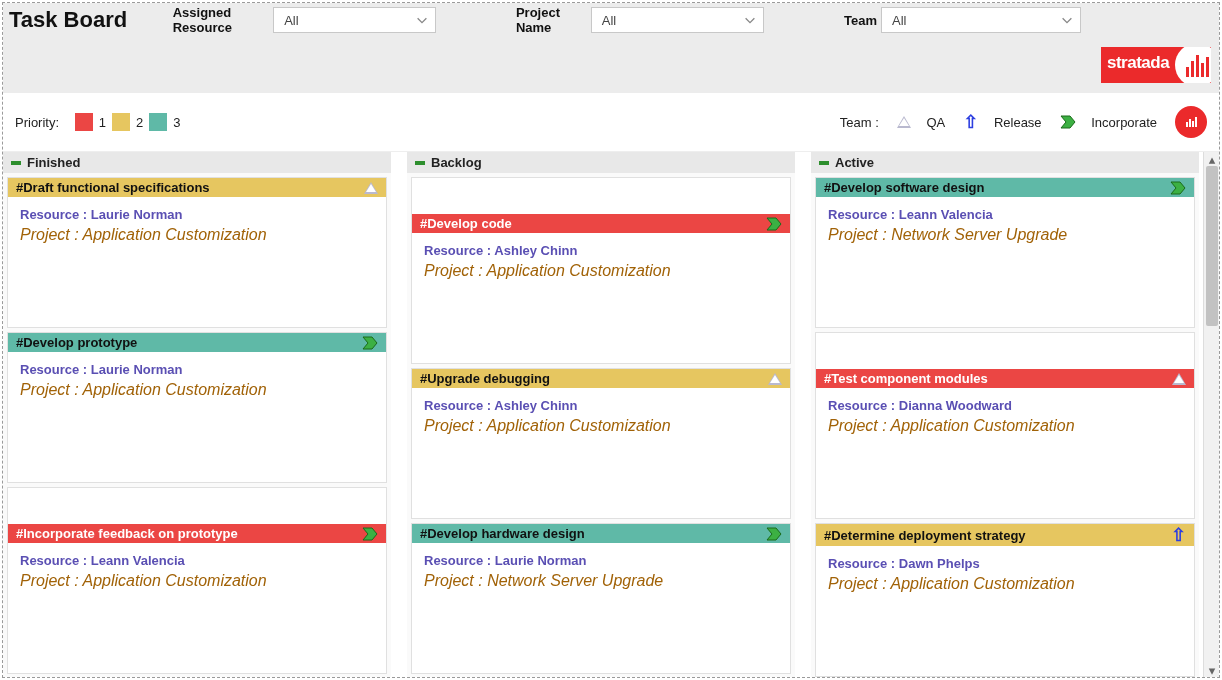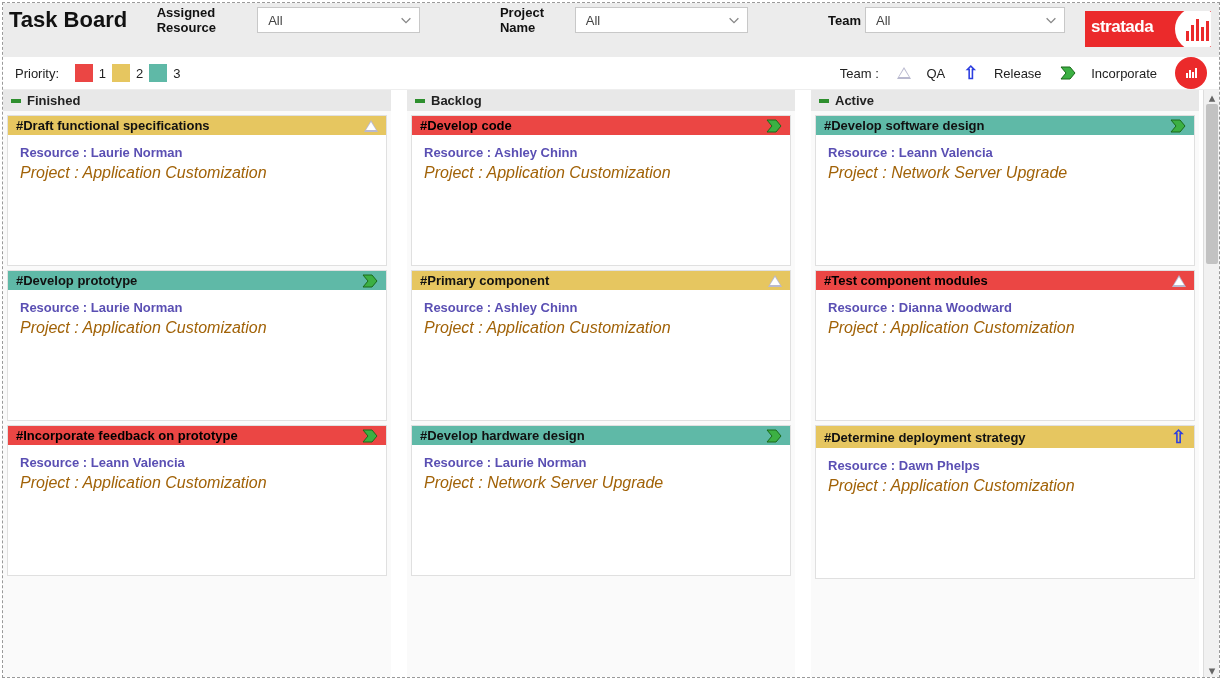--- a/index.html
+++ b/index.html
@@ -65,22 +65,23 @@
     cursor: pointer;
   }
   .chev {
     width: 14px; height: 14px; color: #888;
   }
   .logo-wrap {
     margin-left: auto;
     padding-top: 6px;
   }
   .logo {
-    width: 126px; height: 36px; background: #eb2a2b; position: relative;
+    width: 110px; height: 36px; background: #eb2a2b; position: relative;
     overflow: hidden;
+    margin-top: 36px;
   }
   .logo-text {
     color: #fff; font-weight: 600; font-size: 17px;
     position: absolute; left: 6px; top: 6px; letter-spacing: -0.5px;
   }
   .logo-circle {
     position: absolute; right: -8px; top: -4px; width: 44px; height: 44px;
     border-radius: 50%; background: #fff;
   }
   .logo-bars {
@@ -90,21 +91,21 @@
   .logo-bars span:nth-child(1){height:10px}
   .logo-bars span:nth-child(2){height:16px}
   .logo-bars span:nth-child(3){height:22px}
   .logo-bars span:nth-child(4){height:14px}
   .logo-bars span:nth-child(5){height:20px}
 
   
   .legend {
     display: flex;
     align-items: center;
-    padding: 0 12px;
+    padding: 13px 12px;
     gap: 10px;
     border-bottom: 1px solid #eee;
     position: relative;
   }
   .legend-left {
     display: flex;
     align-items: center;
     gap: 6px;
   }
   .legend-right {
@@ -174,21 +175,21 @@
     margin:4px;
   }
   .card-head {
     display:flex;
     align-items:center;
     justify-content:space-between;
     padding:2px 8px;
     font-size:13px;
     font-weight:700;
   }
-  .card-head.p1 { background:#eb4644; color:#000000; }
+  .card-head.p1 { background:#eb4644; color:#ffffff;margin-top:36px; }
   .card-head.p2 { background:#e6c660; color:#111; }
   .card-head.p3 { background:#5fb9a7; color:#111;align-items:center; }
   .card-body {
     padding: 10px 10px 8px 12px;
     height: 130px;
   }
   .card:nth-child(2) .card-body { height:130px; }
   .resource {
     color:#5a4fb3;
     font-weight:600;
@@ -360,21 +361,21 @@
                 </svg>
               </span>
             </div>
             <div class="card-body">
               <div class="resource">Resource : Ashley Chinn</div>
               <div class="project">Project : Application Customization</div>
             </div>
           </div>
           <div class="card">
             <div class="card-head p2">
-              <span>#Primary component</span>
+              <span>#Upgrade debugging</span>
               <span class="ico-qa"></span>
             </div>
             <div class="card-body">
               <div class="resource">Resource : Ashley Chinn</div>
               <div class="project">Project : Application Customization</div>
             </div>
           </div>
           <div class="card">
             <div class="card-head p3">
               <span>#Develop hardware design</span>

